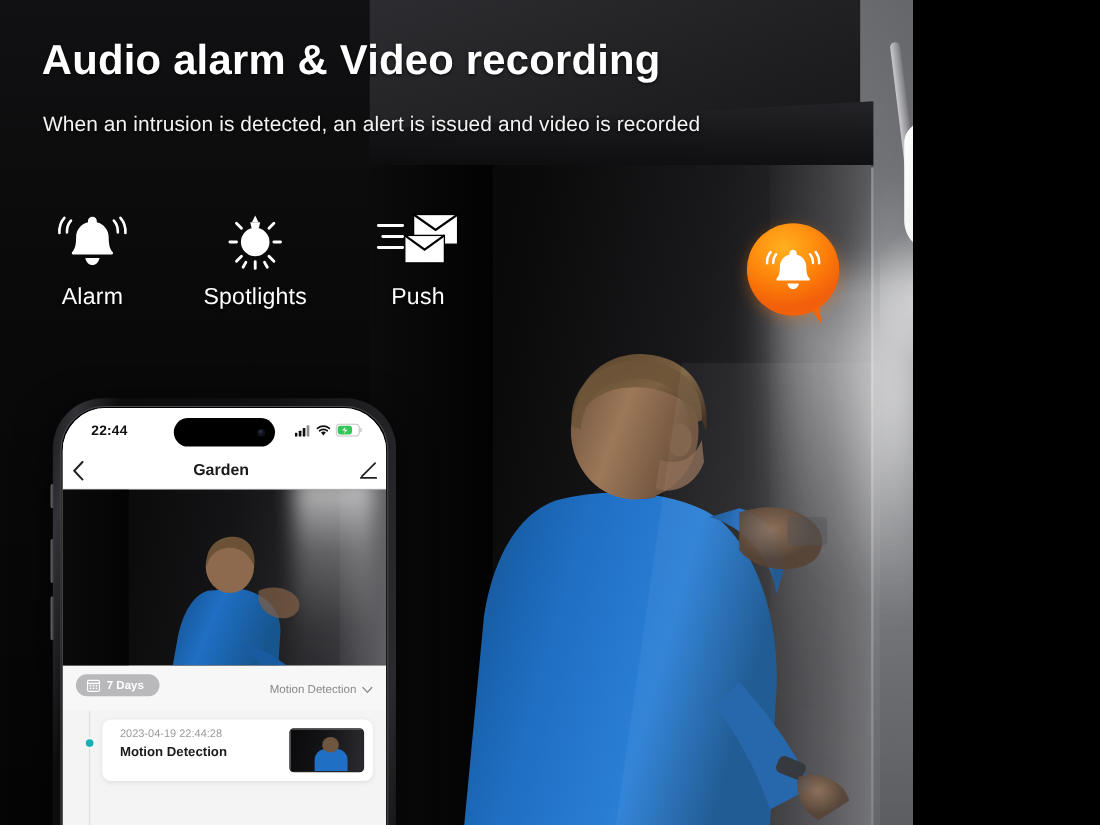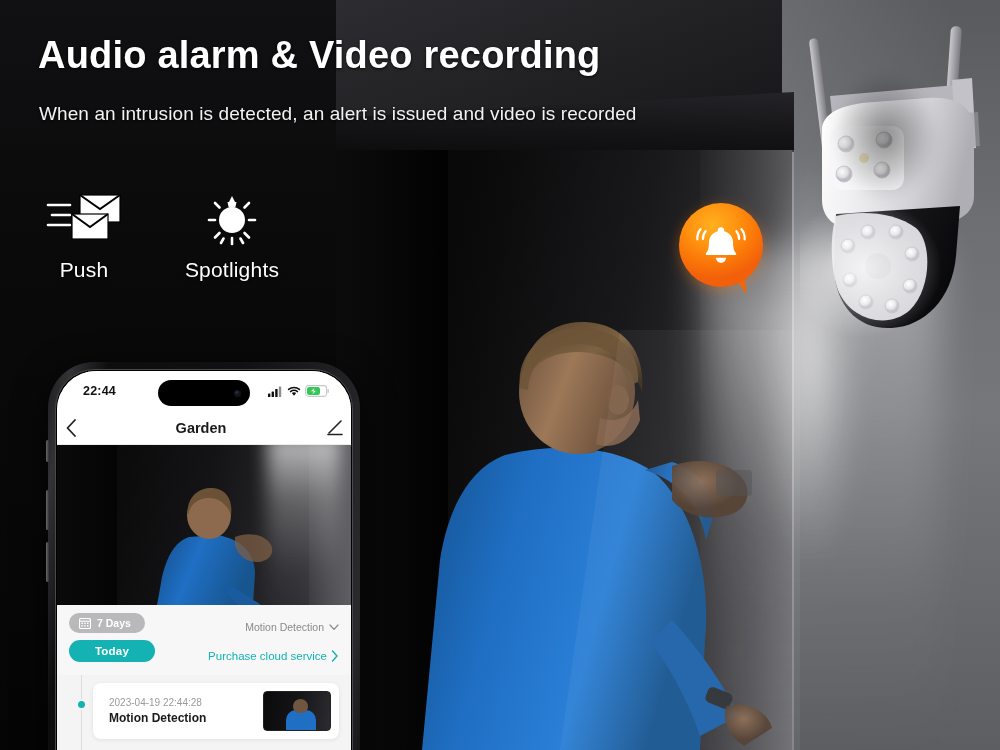--- a/index.html
+++ b/index.html
@@ -1,21 +1,21 @@
 <!DOCTYPE html>
 <html><head>
 <meta charset="utf-8">
 <title>Audio alarm &amp; Video recording</title>
 <style>
   * { margin:0; padding:0; box-sizing:border-box; }
   html,body { width:1000px; height:750px; overflow:hidden; background:#000; }
   body { font-family:"Liberation Sans", sans-serif; }
 
   #stage {
-    position:relative; width:1000px; height:750px; overflow:hidden;
+    position:relative; width:830px; height:750px; overflow:hidden;
     background:#0369a1;
   }
 
   
   .scene { position:absolute; inset:0; }
 
   
   .wall-right {
     position:absolute; left:782px; top:0; width:218px; height:750px;
     background:
@@ -186,21 +186,21 @@
   .dd-motion { display:flex; align-items:center; gap:5px; color:#8a8a8c; font-size:10.5px; }
   .link-cloud { display:flex; align-items:center; gap:4px; color:#14b2b2; font-size:11.5px; }
 
   .timeline { position:relative; background:#f4f4f4; flex:1 1 auto; padding:8px 12px 0 12px; }
   .tl-line { position:absolute; left:24px; top:0; width:1px; height:100%; background:#dcdcdc; }
   .tl-dot { position:absolute; left:19px; top:24px; width:11px; height:11px; border-radius:50%;
     background:#14b2b2; border:2px solid #f4f4f4; }
   .event-card {
     margin-left:24px; background:#fff; border-radius:8px;
     box-shadow:0 1px 5px rgba(0,0,0,.08);
-    padding:8px 8px 8px 16px; display:flex; align-items:center; justify-content:space-between;
+    padding:8px 8px 8px 16px; display:flex; justify-content:space-between;
   }
   .ev-time { font-size:10px; color:#9a9a9c; margin-bottom:3px; }
   .ev-name { font-size:12px; font-weight:bold; color:#1b1b1b; }
   .ev-thumb {
     width:68px; height:40px; border-radius:4px; overflow:hidden; position:relative;
     background:linear-gradient(100deg,#0a0a0b 0%,#141417 46%,#2c2c30 100%);
     border:1px solid #222;
   }
   .ev-thumb .t-body { position:absolute; left:22px; bottom:0; width:30px; height:20px;
     border-radius:10px 10px 0 0; background:#1f6fc4; }
@@ -288,38 +288,36 @@
 
       <path d="M620 330 L 800 330 L 800 750 L 560 750 Z" fill="rgba(255,255,255,.05)"></path>
     </svg>
   </div>
 
   <div class="title">Audio alarm &amp; Video recording</div>
   <div class="subtitle">When an intrusion is detected, an alert is issued and video is recorded</div>
 
   <div class="features">
 
-
     <div class="feature">
       <div class="glyph">
-        <svg width="76" height="56" viewBox="0 0 76 56">
-          <g fill="none" stroke="#fff" stroke-width="2.6" stroke-linecap="round">
-            <path d="M2 14h22"></path>
-            <path d="M6 24h18"></path>
-            <path d="M2 34h22"></path>
-          </g>
-          <g>
-            <rect x="34" y="4" width="40" height="27" fill="#fff" stroke="#000" stroke-width="1.2"></rect>
-            <path d="M34 4l20 14 20-14" fill="none" stroke="#000" stroke-width="2"></path>
-            <rect x="26" y="23" width="36" height="25" fill="#fff" stroke="#000" stroke-width="1.2"></rect>
-            <path d="M26 23l18 13 18-13" fill="none" stroke="#000" stroke-width="2"></path>
+        <svg width="64" height="56" viewBox="0 0 64 56" class="icon-white">
+          <path d="M32 6c-2.3 0-4 1.6-4 3.6v1.5c-6.4 1.6-10.8 7.1-10.8 13.6 0 7.4-1.3 11-3.6 13.4
+                   -.8.8-.3 2.3.9 2.3h35c1.2 0 1.7-1.5.9-2.3-2.3-2.4-3.6-6-3.6-13.4
+                   0-6.5-4.4-12-10.8-13.6V9.6C36 7.6 34.3 6 32 6z"></path>
+          <path d="M25.6 43.6c.5 3.7 3.2 6.4 6.4 6.4s5.9-2.7 6.4-6.4H25.6z"></path>
+          <g fill="none" stroke="#fff" stroke-width="2.4" stroke-linecap="round">
+            <path d="M12.5 9.5c-2.6 3-3.8 6.8-3.6 10.8"></path>
+            <path d="M6.5 7c-3.3 3.8-4.8 8.7-4.5 13.8"></path>
+            <path d="M51.5 9.5c2.6 3 3.8 6.8 3.6 10.8"></path>
+            <path d="M57.5 7c3.3 3.8 4.8 8.7 4.5 13.8"></path>
           </g>
         </svg>
       </div>
-      <div class="flabel">Push</div>
+      <div class="flabel">Alarm</div>
     </div>
 
     <div class="feature">
       <div class="glyph">
         <svg width="58" height="58" viewBox="0 0 58 58" class="icon-white">
           <circle cx="29" cy="30" r="13"></circle>
           <path d="M24.5 12h9l-1.2 5.5h-6.6z"></path>
           <path d="M29 6l3 6h-6z"></path>
           <g fill="none" stroke="#fff" stroke-width="2.6" stroke-linecap="round">
             <path d="M29 48v6"></path>
@@ -328,20 +326,39 @@
             <path d="M16.5 17.5L12 13"></path>
             <path d="M41.5 17.5L46 13"></path>
             <path d="M16.5 43l-4.5 4.5"></path>
             <path d="M41.5 43l4.5 4.5"></path>
             <path d="M20.5 48.5l-2.5 4.5"></path>
             <path d="M37.5 48.5l2.5 4.5"></path>
           </g>
         </svg>
       </div>
       <div class="flabel">Spotlights</div>
+    </div>
+
+    <div class="feature">
+      <div class="glyph">
+        <svg width="76" height="56" viewBox="0 0 76 56">
+          <g fill="none" stroke="#fff" stroke-width="2.6" stroke-linecap="round">
+            <path d="M2 14h22"></path>
+            <path d="M6 24h18"></path>
+            <path d="M2 34h22"></path>
+          </g>
+          <g>
+            <rect x="34" y="4" width="40" height="27" fill="#fff" stroke="#000" stroke-width="1.2"></rect>
+            <path d="M34 4l20 14 20-14" fill="none" stroke="#000" stroke-width="2"></path>
+            <rect x="26" y="23" width="36" height="25" fill="#fff" stroke="#000" stroke-width="1.2"></rect>
+            <path d="M26 23l18 13 18-13" fill="none" stroke="#000" stroke-width="2"></path>
+          </g>
+        </svg>
+      </div>
+      <div class="flabel">Push</div>
     </div>
   </div>
 
   <div class="alert-bubble">
     <div class="alert-tail"></div>
     <div class="alert-circle">
       <svg width="52" height="46" viewBox="0 0 64 56" class="icon-white">
         <path d="M32 6c-2.3 0-4 1.6-4 3.6v1.5c-6.4 1.6-10.8 7.1-10.8 13.6 0 7.4-1.3 11-3.6 13.4
                  -.8.8-.3 2.3.9 2.3h35c1.2 0 1.7-1.5.9-2.3-2.3-2.4-3.6-6-3.6-13.4
                  0-6.5-4.4-12-10.8-13.6V9.6C36 7.6 34.3 6 32 6z"></path>
@@ -512,29 +529,20 @@
               </svg>
               <span>7 Days</span>
             </div>
             <div class="dd-motion">
               <span>Motion Detection</span>
               <svg width="10" height="7" viewBox="0 0 10 7">
                 <path d="M1 1l4 4.4L9 1" fill="none" stroke="#8a8a8c" stroke-width="1.2" stroke-linecap="round"></path>
               </svg>
             </div>
           </div>
-          <div class="ctrl-row">
-            <div class="btn-today">Today</div>
-            <div class="link-cloud">
-              <span>Purchase cloud service</span>
-              <svg width="8" height="12" viewBox="0 0 8 12">
-                <path d="M1.5 1L6 6l-4.5 5" fill="none" stroke="#14b2b2" stroke-width="1.4" stroke-linecap="round"></path>
-              </svg>
-            </div>
-          </div>
         </div>
 
         <div class="timeline">
           <div class="tl-line"></div>
           <div class="tl-dot"></div>
           <div class="event-card">
             <div>
               <div class="ev-time">2023-04-19 22:44:28</div>
               <div class="ev-name">Motion Detection</div>
             </div>

